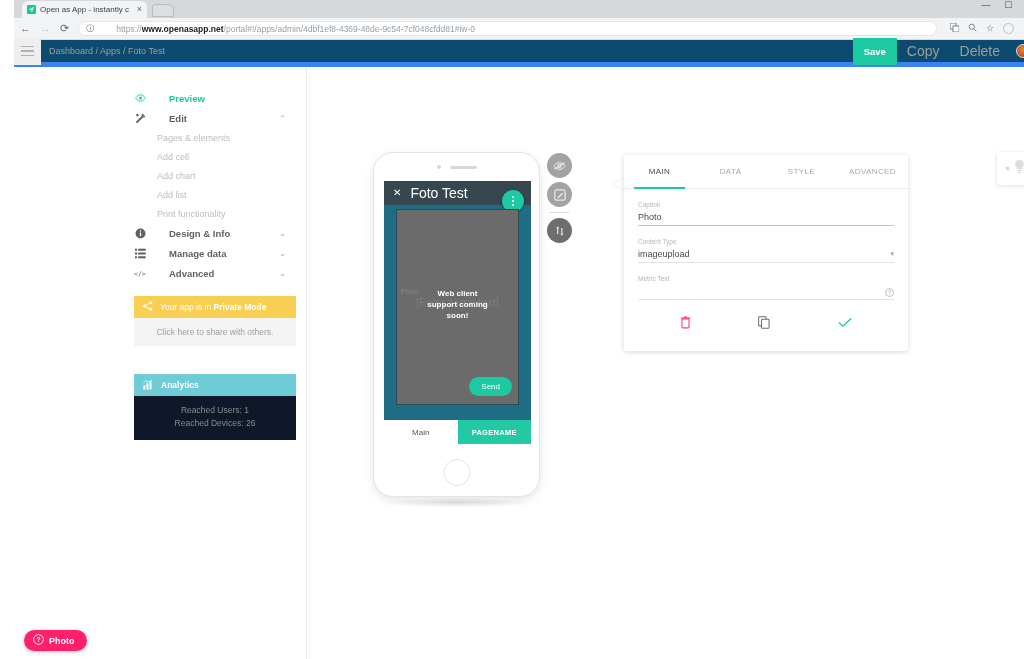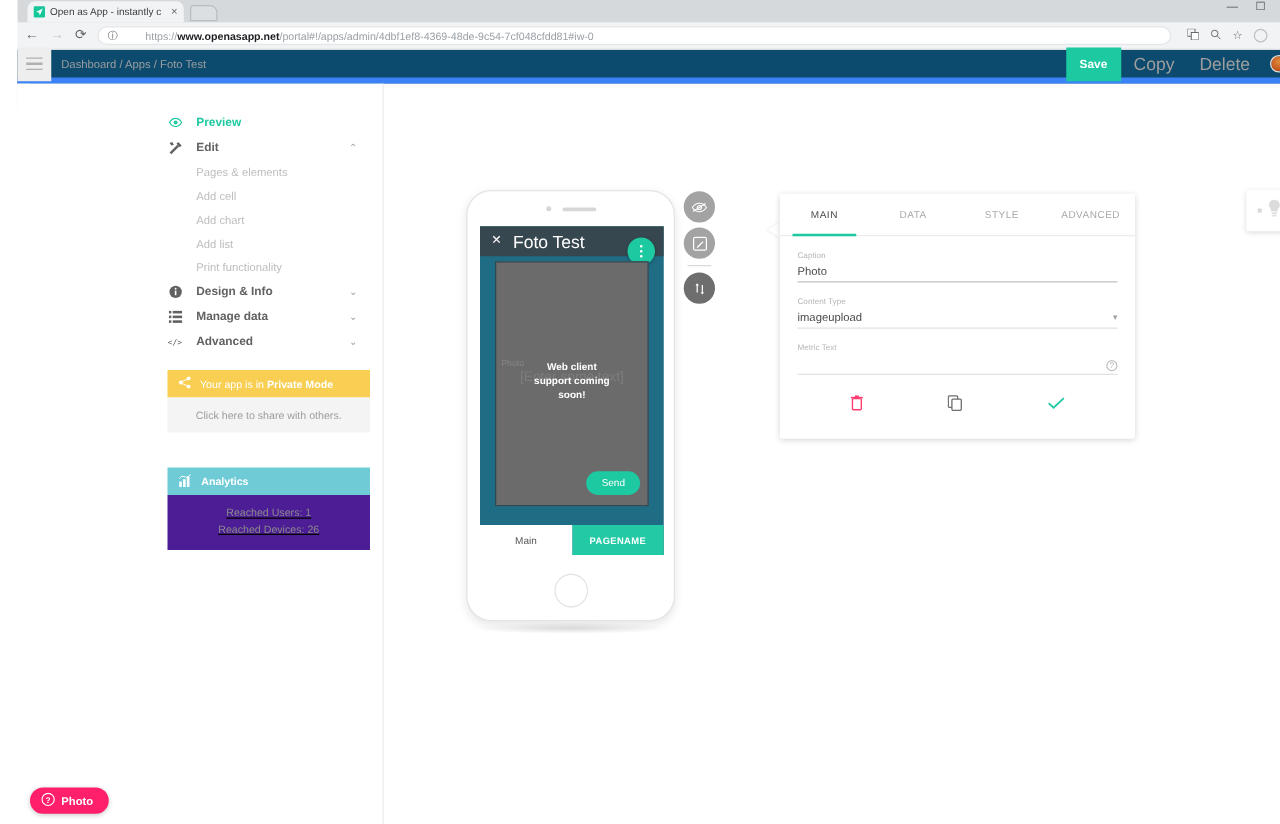--- a/index.html
+++ b/index.html
@@ -101,21 +101,21 @@
     position: absolute; left: 0; top: 0; width: 10px; height: 21px; background: #ebebeb;
   }
 
   
   .sidebar {
     position: absolute; left: 0; top: 0; width: 293px; bottom: 0;
     background: #ffffff; border-right: 1px solid #ececec; padding-top: 21px;
   }
   .side-list { padding-left: 120px; }
   .side-row {
-    display: flex; align-items: center; height: 20px; gap: 10px; cursor: pointer;
+    display: flex; align-items: center; height: 20px; gap: 22px; cursor: pointer;
     padding-right: 20px;
   }
   .side-ico { width: 13px; display: flex; justify-content: center; align-items: center; flex: none; }
   .side-label { font-size: 9.5px; flex: 1; }
   .side-row.preview .side-label { color: #1dc9a0; font-weight: bold; }
   .side-row.group .side-label { color: #616161; font-weight: bold; }
   .side-chev { font-size: 8px; color: #9e9e9e; }
   .side-sub {
     font-size: 9px; color: #bdbdbd; height: 19px; display: flex; align-items: center;
     padding-left: 23px; cursor: pointer;
@@ -130,21 +130,21 @@
   .card-private-body {
     background: #f4f4f4; font-size: 8.5px; color: #9e9e9e; height: 28px;
     display: flex; align-items: center; justify-content: center; cursor: pointer;
   }
   .card-analytics { margin: 28px 12px 0 120px; width: 162px; }
   .card-analytics-head {
     background: #6fcbd6; color: #ffffff; font-size: 8.5px; height: 22px;
     display: flex; align-items: center; gap: 7px; padding: 0 9px; font-weight: bold;
   }
   .card-analytics-body {
-    background: #4c1d95; padding: 8px 0 10px; text-align: center; text-decoration: underline;
+    background: #0f172a; padding: 8px 0 10px; text-align: center;
   }
   .card-analytics-body div { font-size: 8.5px; color: #8a8a8a; line-height: 13px; }
 
   
   .phone {
     position: absolute; left: 359px; top: 85px; width: 167px; height: 345px;
     background: #ffffff; border: 1px solid #e4e4e4; border-radius: 20px;
     box-shadow: 0 3px 8px rgba(0,0,0,0.10);
   }
   .phone-top {

